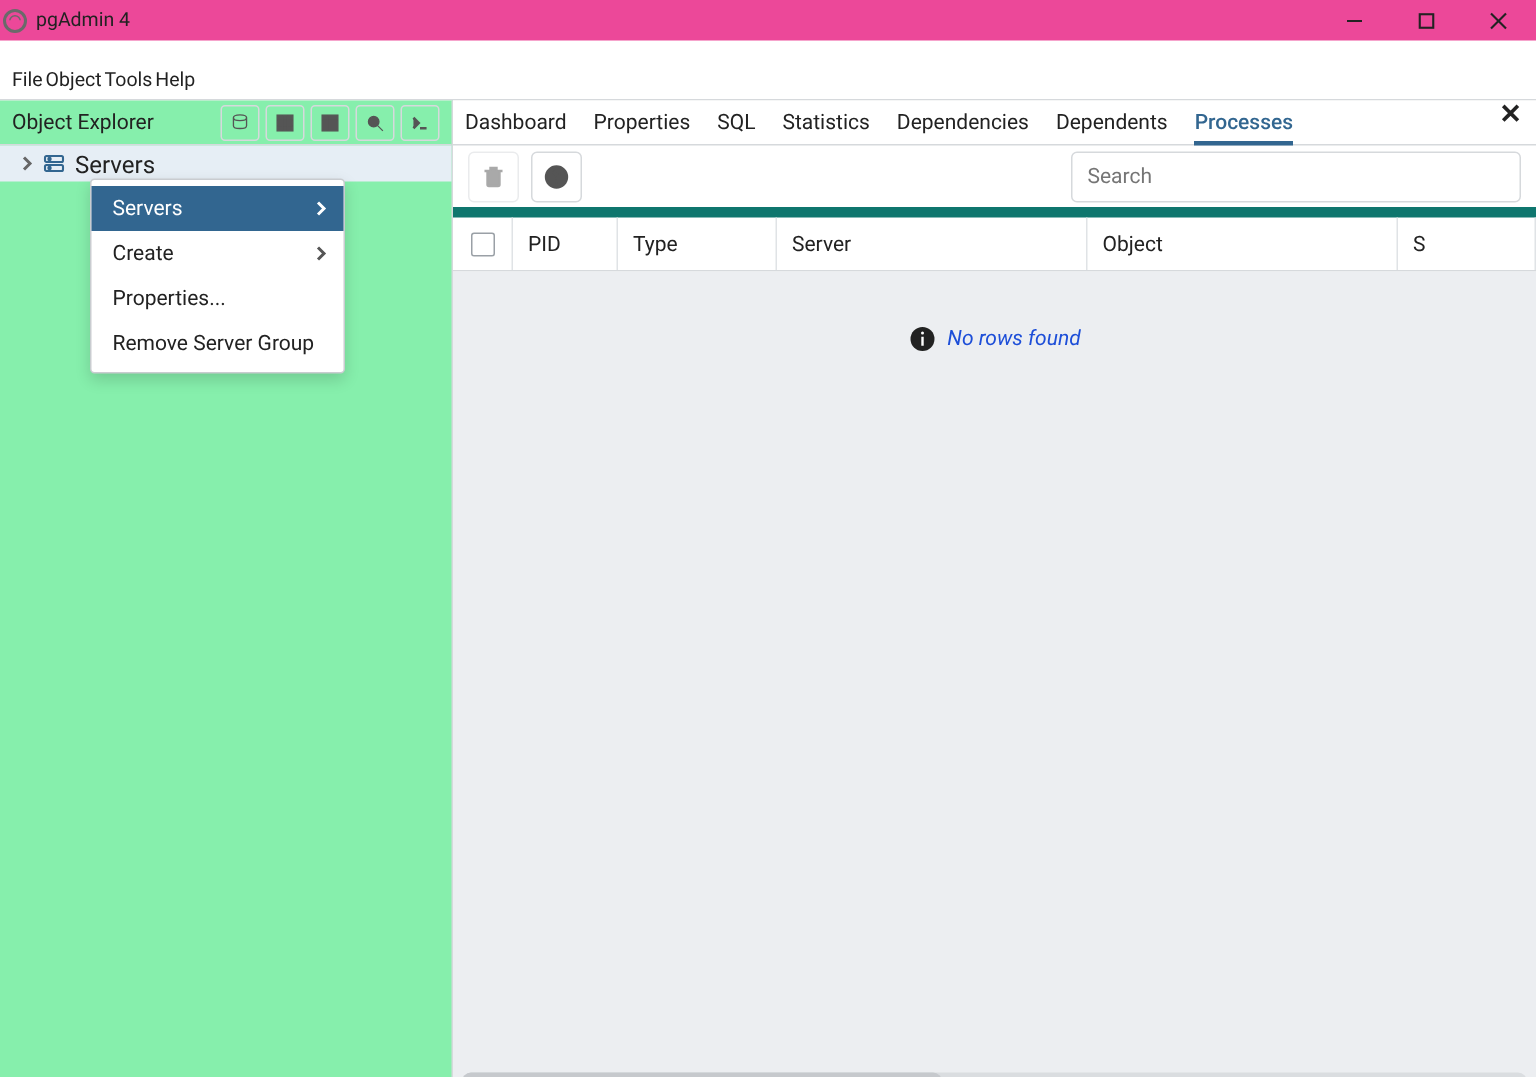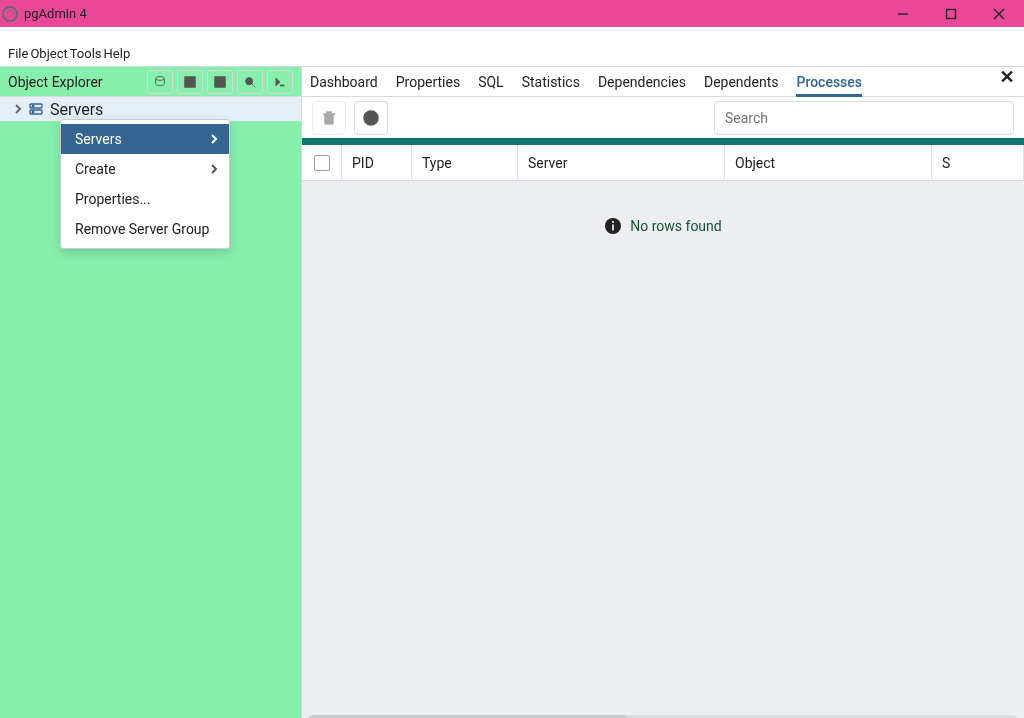--- a/index.html
+++ b/index.html
@@ -54,21 +54,21 @@
   .gh { display: flex; align-items: center; padding: 0 10px; border-right: 1px solid #e0e3e6; }
   .gh.checkbox { width: 40px; justify-content:center; }
   .gh.pid   { width: 70px; }
   .gh.type  { width: 106px; }
   .gh.server{ width: 207px; }
   .gh.object{ width: 207px; }
   .gh.last  { flex: 1 1 auto; }
   .ghcheck { width: 16px; height: 16px; border: 1.5px solid #9aa0a6; border-radius: 2px; }
   
   .gridbody { flex: 1 1 auto; background: #eceef1; position: relative; }
-  .norows { position: absolute; top: 36px; left: 0; right: 0; display: flex; align-items: center; justify-content: center; gap: 8px; color: #14532d; font-size: 14px; }
+  .norows { position: absolute; top: 36px; left: 0; right: 0; display: flex; align-items: center; justify-content: center; gap: 8px; color: #1d4ed8; font-size: 14px; font-style: italic; }
   .norows svg { width: 18px; height: 18px; }
   
   .hscroll { position: absolute; left: 6px; right: 6px; bottom: 4px; height: 12px; border-radius: 6px; background: #dadde0; }
   .hscroll .thumb { position: absolute; left: 0; top: 0; bottom: 0; width: 45%; background: #c6c9cd; border-radius: 6px; }
 </style>
 </head>
 <body>
 
 <div class="titlebar">
   <div class="app-icon"></div>

